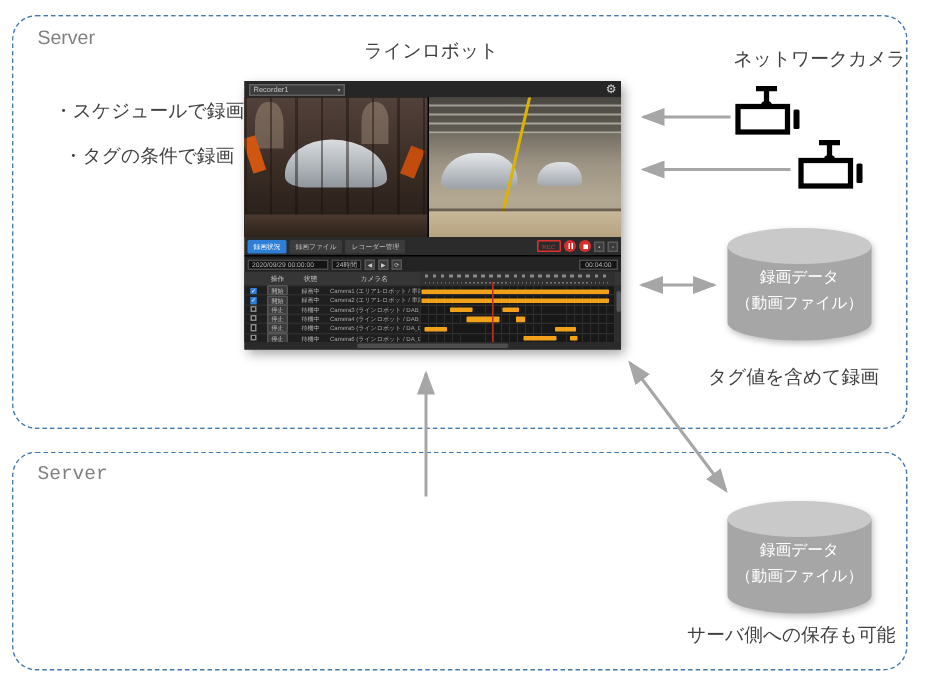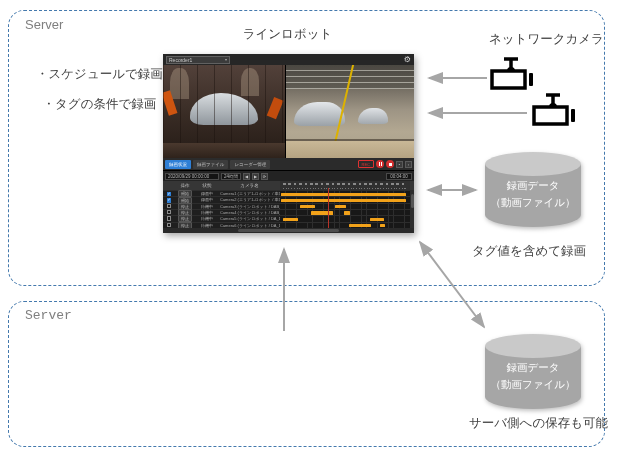--- a/index.html
+++ b/index.html
@@ -11,21 +11,21 @@
   #browser-box { left:8px; top:10px; width:597px; height:276px; }
   #server-box  { left:8px; top:301px; width:597px; height:146px;font-family:Liberation Mono, monospace; }
   .zone-label { position:absolute; left:16px; top:6px; font-size:13px; color:#7f7f7f; }
 
   .jtitle { position:absolute; font-size:12.5px; color:#3f3f3f; }
   #recorder-title { left:205px; top:26px; width:165px; text-align:center; }
   #camera-title { left:489px; top:31px; }
   #bullets { position:absolute; left:36px; top:66px; font-size:12.5px; color:#3f3f3f; }
   #bullets div { margin-bottom:13px;text-align:center; }
   #tag-note { left:464px; top:243px; width:130px; text-align:center; }
-  #server-note { left:458px; top:415px; width:150px; text-align:right; }
+  #server-note { left:458px; top:415px; width:150px; text-align:left; }
 
   
   #arrows { position:absolute; left:0; top:0; width:622px; height:462px; pointer-events:none; }
 
   
   .camicon { position:absolute; }
 
   
   .cyl { position:absolute; width:100px; height:78px; filter:drop-shadow(1px 2px 2px rgba(0,0,0,0.25)); }
   .cyl svg { position:absolute; left:0; top:0; }

